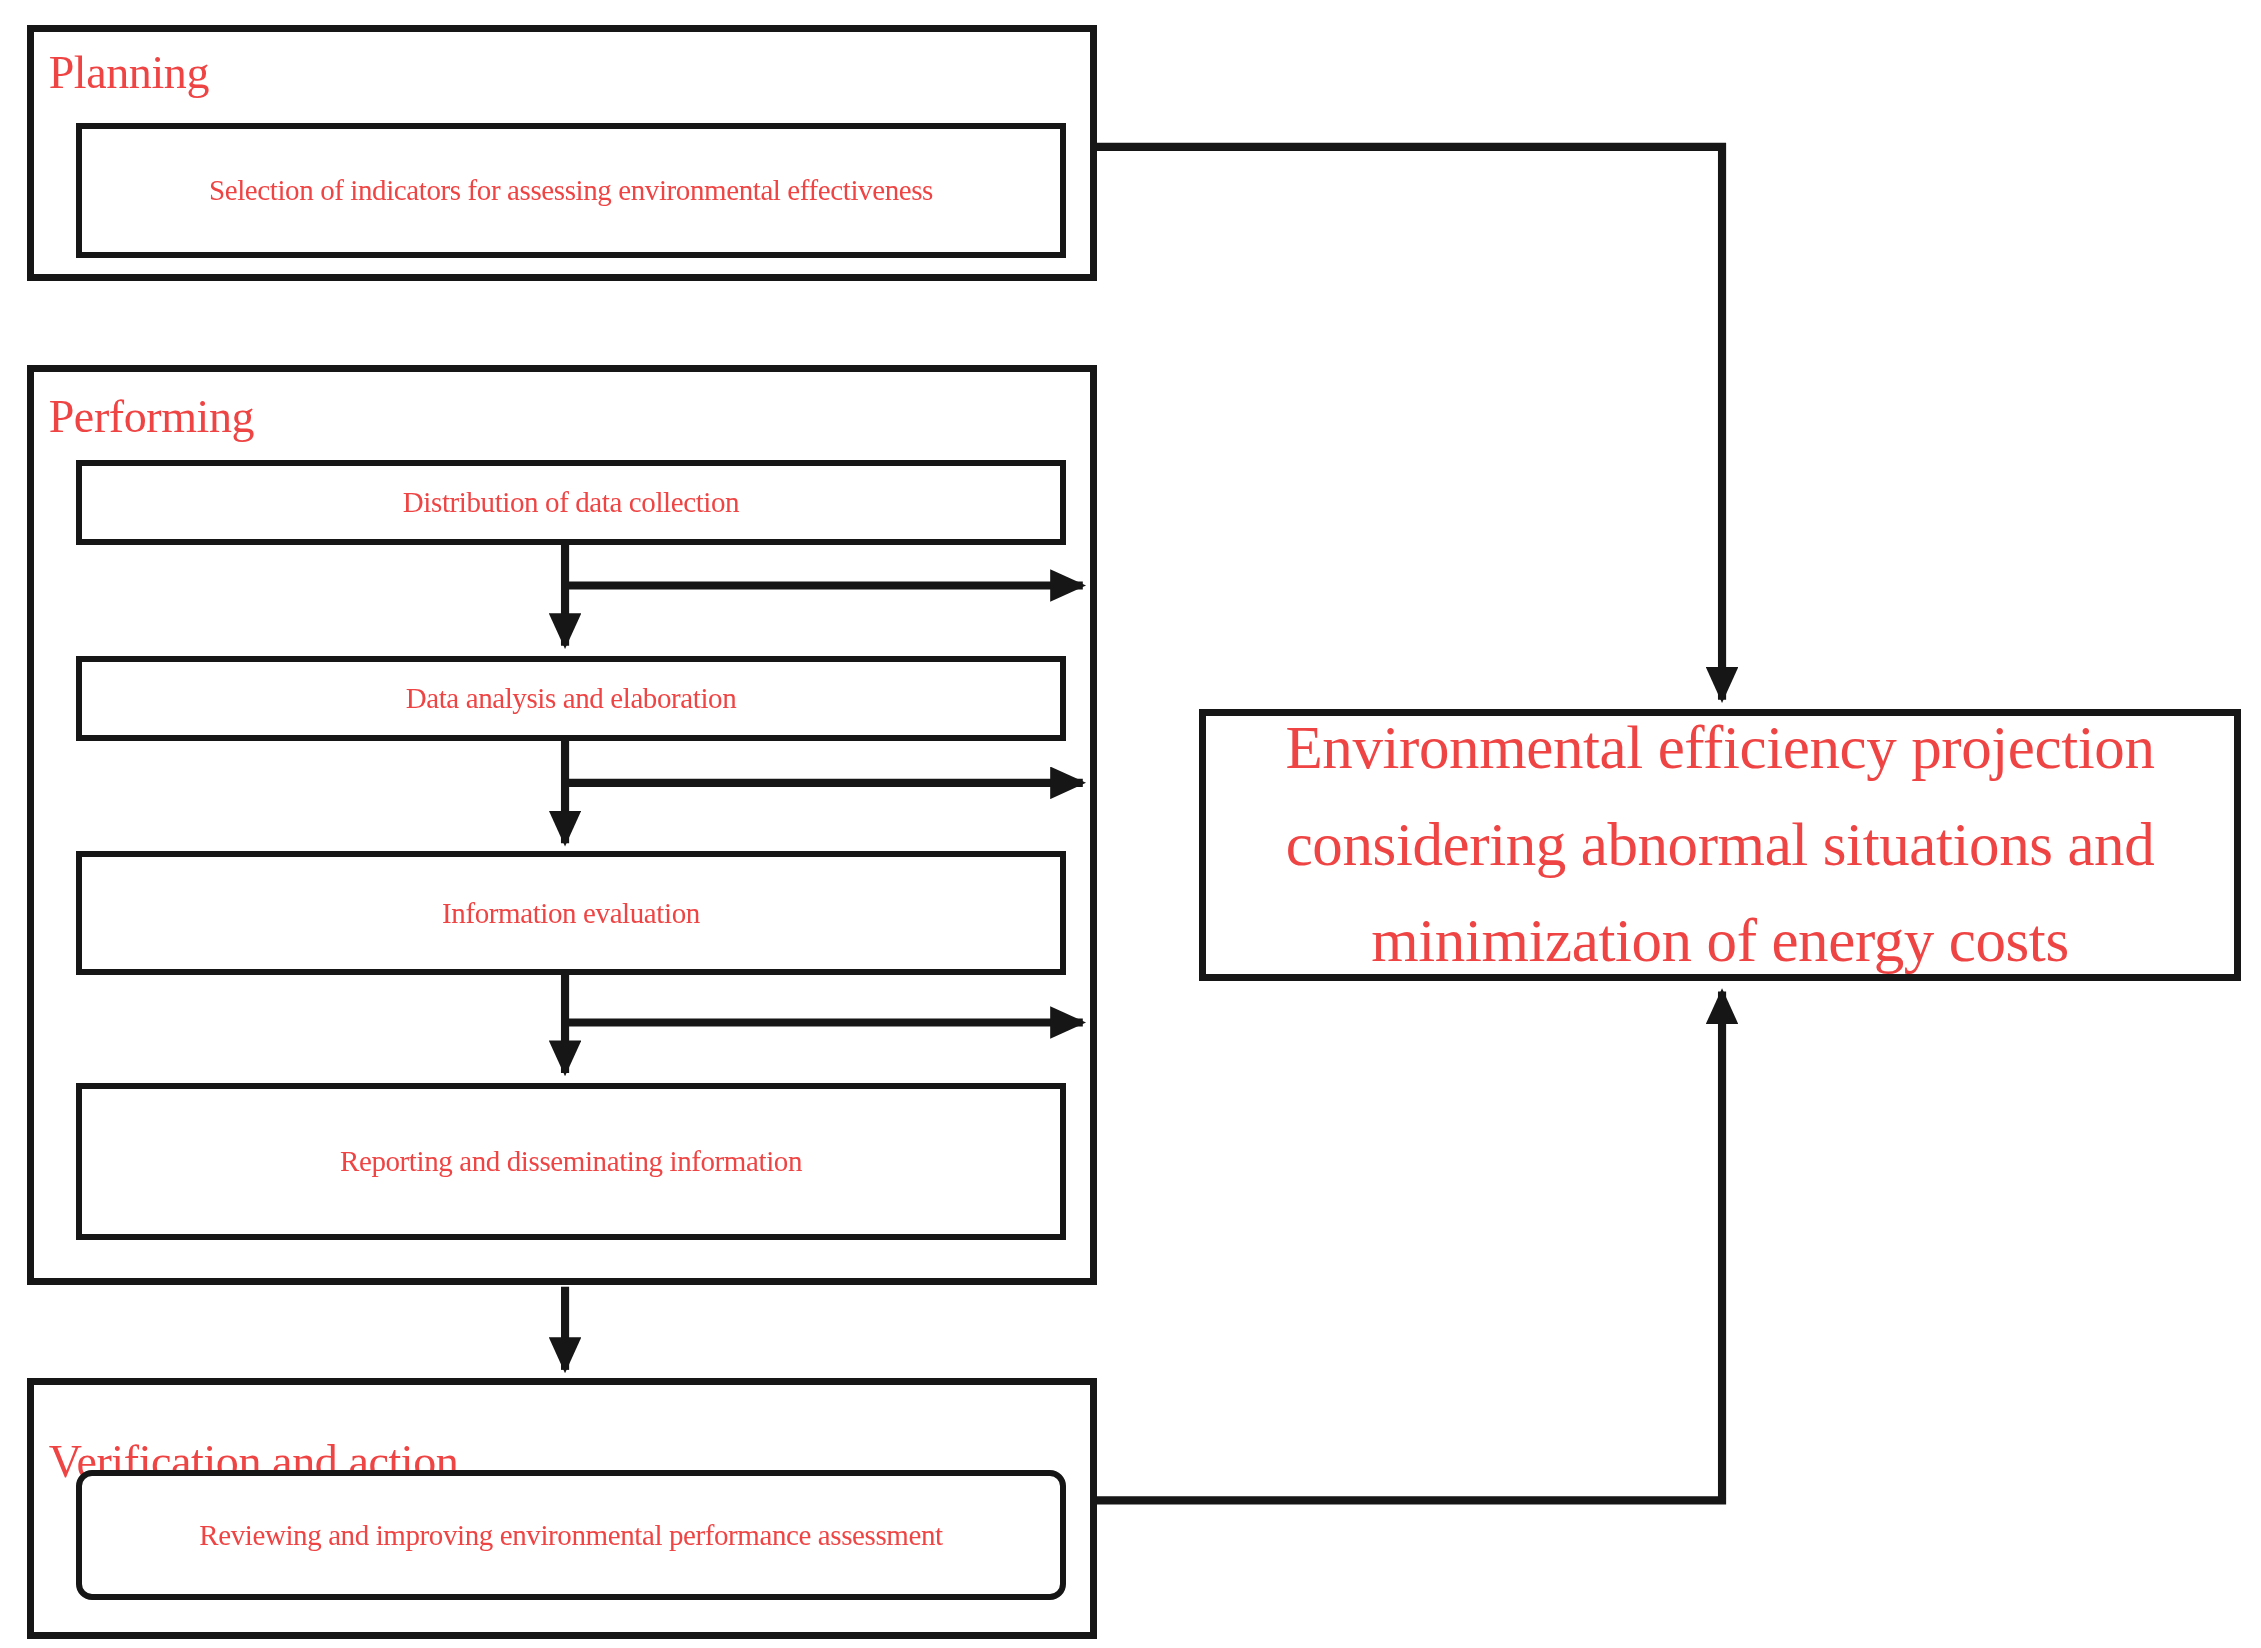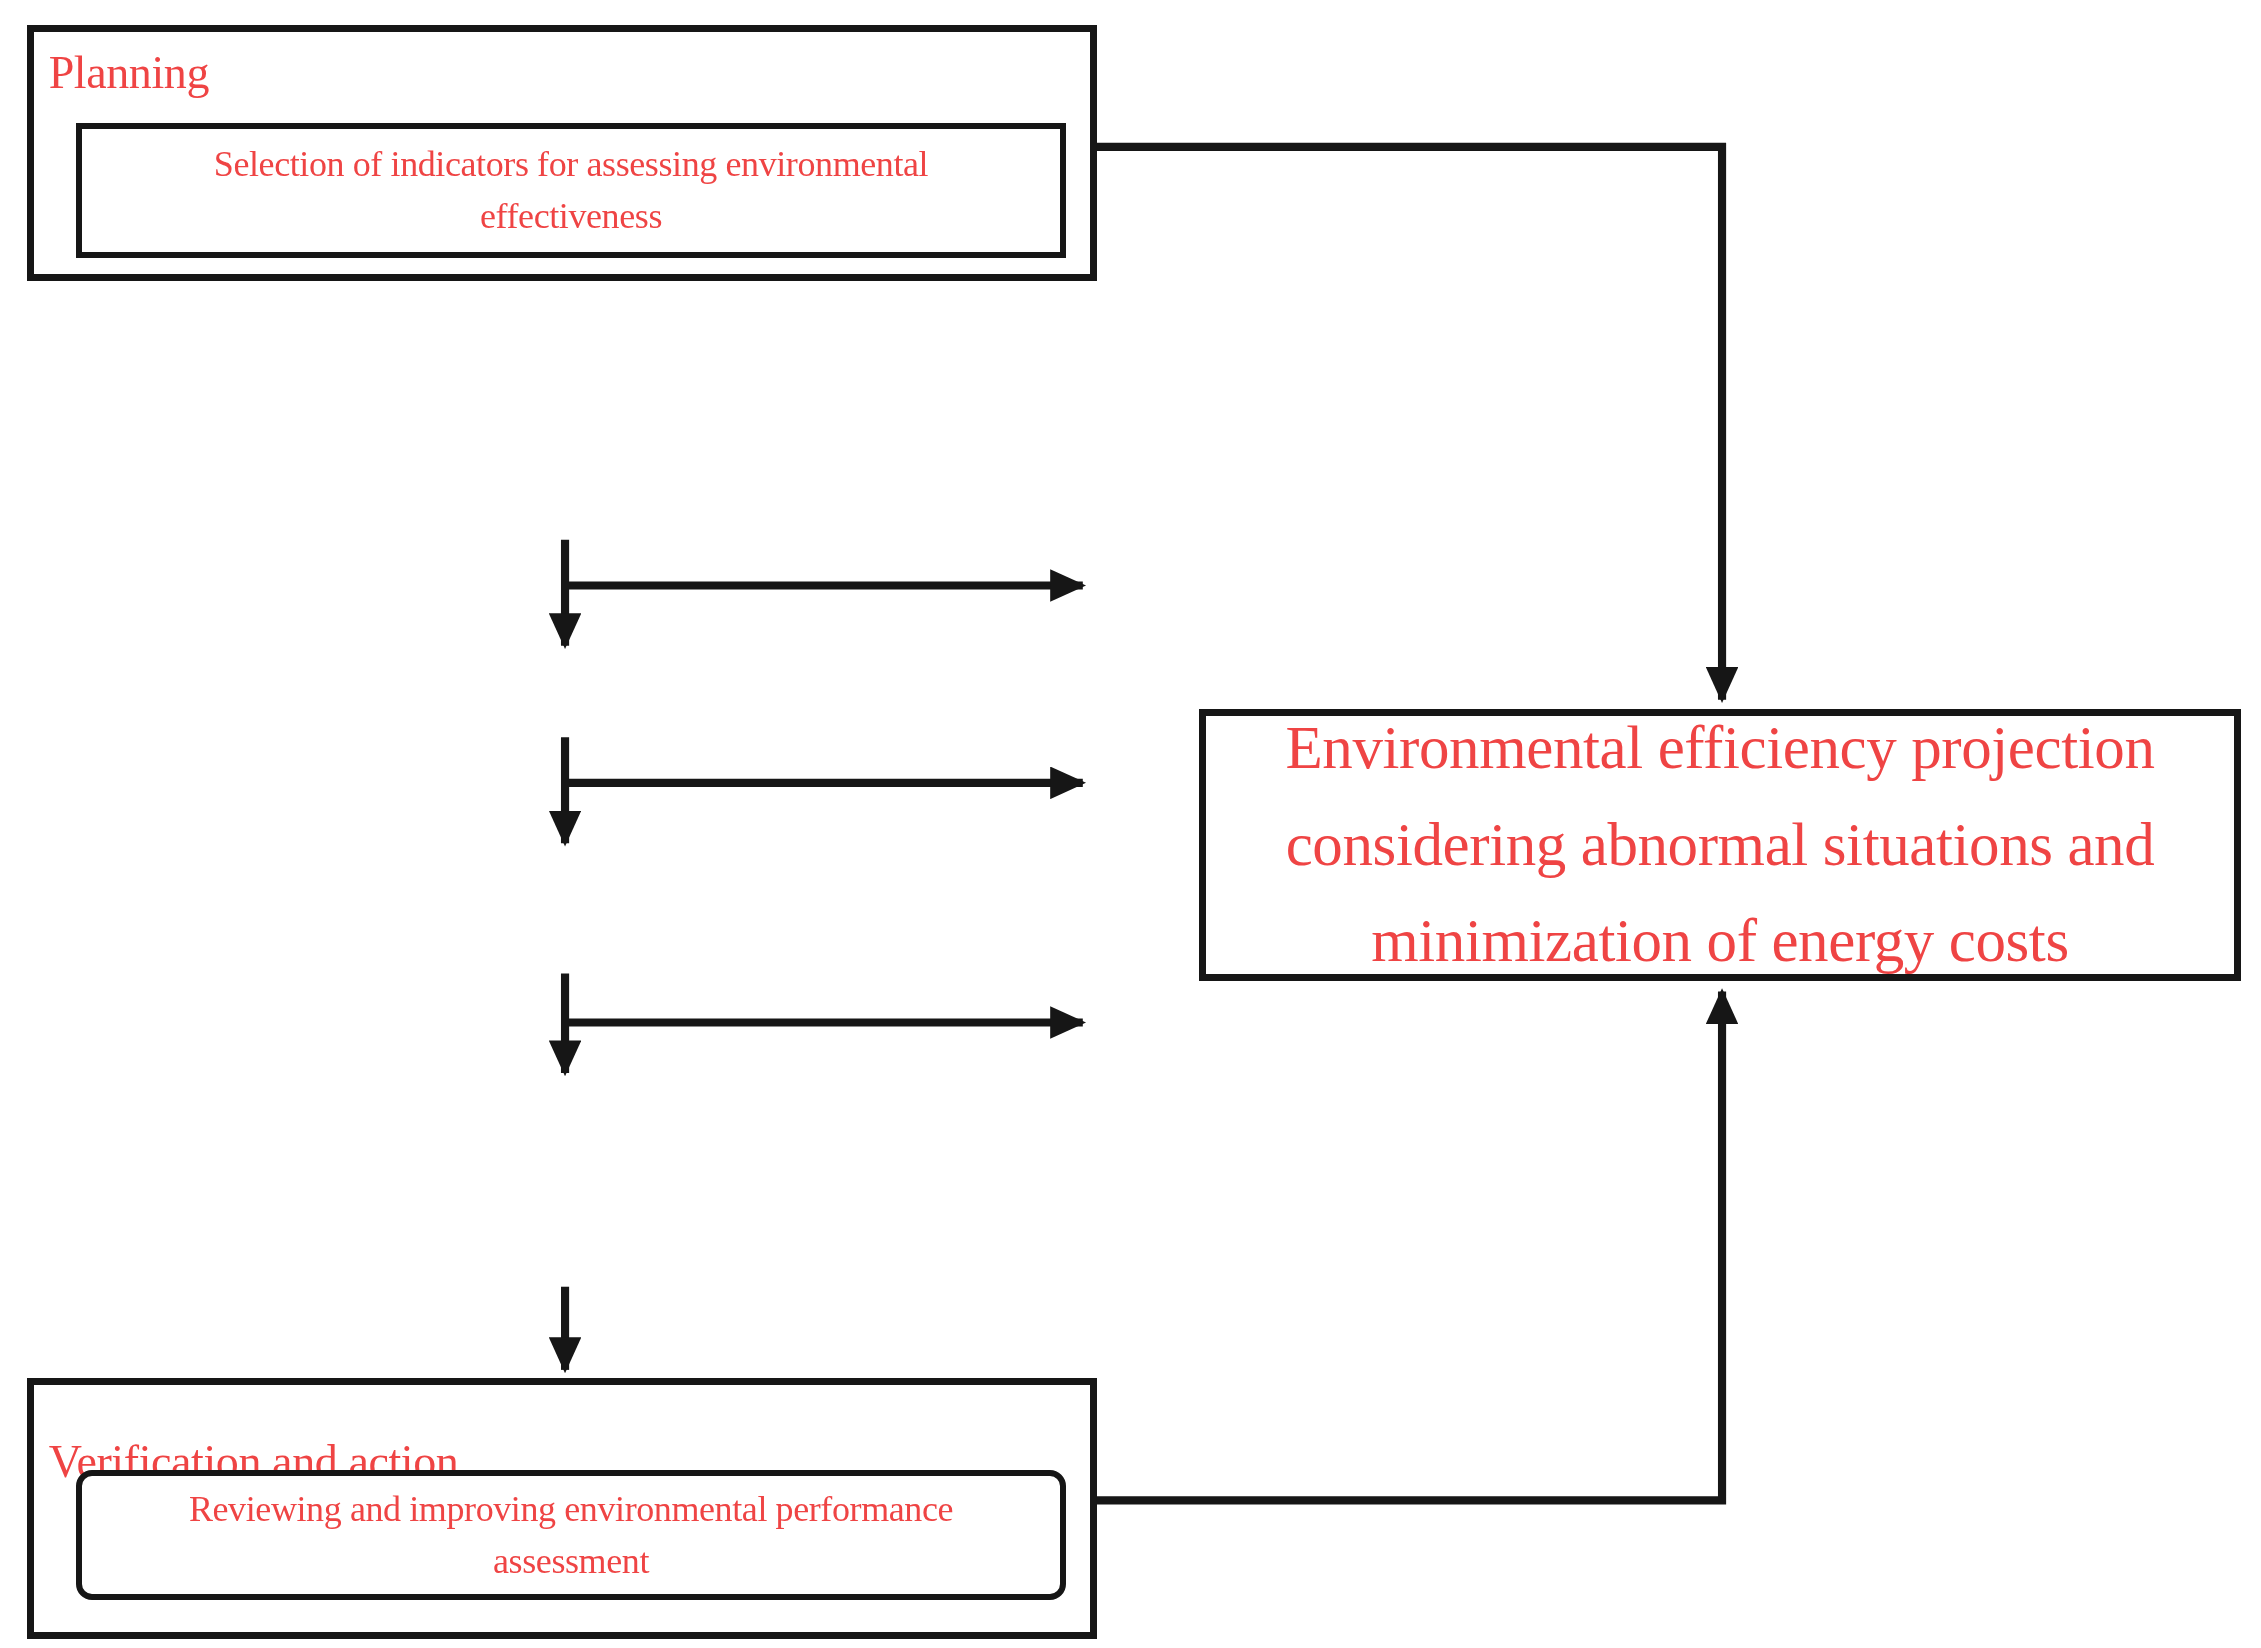--- a/index.html
+++ b/index.html
@@ -20,21 +20,21 @@
     background: #ffffff;
   }
   
   .step-box {
     border: 6.5px solid #161616;
     background: #ffffff;
     display: flex;
     align-items: center;
     justify-content: center;
     text-align: center;
-    font-size: 36px;
+    font-size: 29px;
     line-height: 1.45;
     letter-spacing: -0.4px;
     padding: 0 38px;
   }
   .section-label {
     font-size: 46px;
     letter-spacing: -0.4px;
     white-space: nowrap;
   }
   .projection-box {
@@ -60,20 +60,27 @@
 </head>
 <body>
 
 <div class="stage">
 
   <div class="abs section-box" style="left:27px; top:24.5px; width:1070px; height:256px;">
     <div class="abs section-label" style="left:14.7px; top:14.7px;">Planning</div>
     <div class="abs step-box" style="left:42px; top:91px; width:990px; height:135px;">Selection of indicators for assessing environmental effectiveness</div>
   </div>
 
+  <div class="abs section-box" style="left:27px; top:365px; width:1070px; height:920px;">
+    <div class="abs section-label" style="left:14.7px; top:18px;">Performing</div>
+    <div class="abs step-box" style="left:42px; top:88px; width:990px; height:85px;">Distribution of data collection</div>
+    <div class="abs step-box" style="left:42px; top:284px; width:990px; height:85px;">Data analysis and elaboration</div>
+    <div class="abs step-box" style="left:42px; top:479px; width:990px; height:124px;">Information evaluation</div>
+    <div class="abs step-box" style="left:42px; top:711px; width:990px; height:157px;">Reporting and disseminating information</div>
+  </div>
 
   <div class="abs section-box" style="left:27px; top:1378px; width:1070px; height:261px;">
     <div class="abs section-label" style="left:14.7px; top:26px;margin-top:24px;">Verification and action</div>
     <div class="abs step-box" style="left:42px; top:85px; width:990px; height:130px;border-radius:16px;">Reviewing and improving environmental performance assessment</div>
   </div>
 
   <div class="abs projection-box" style="left:1199px; top:709px; width:1042px; height:272px;">Environmental efficiency projection considering abnormal situations and minimization of energy costs</div>
 
   <svg class="connectors" viewBox="0 0 2773 2021">
     <defs>

